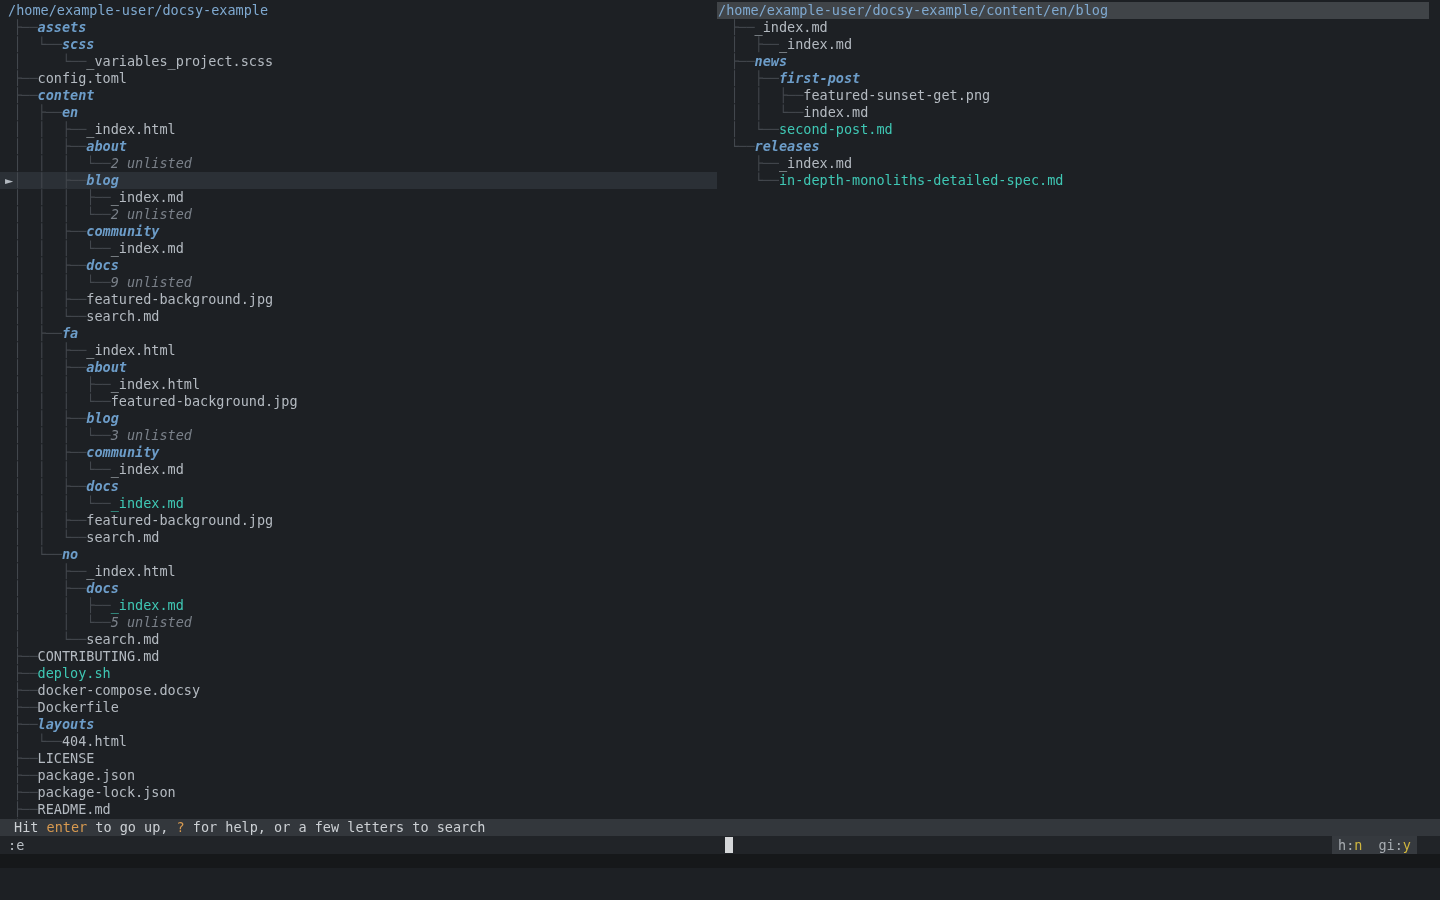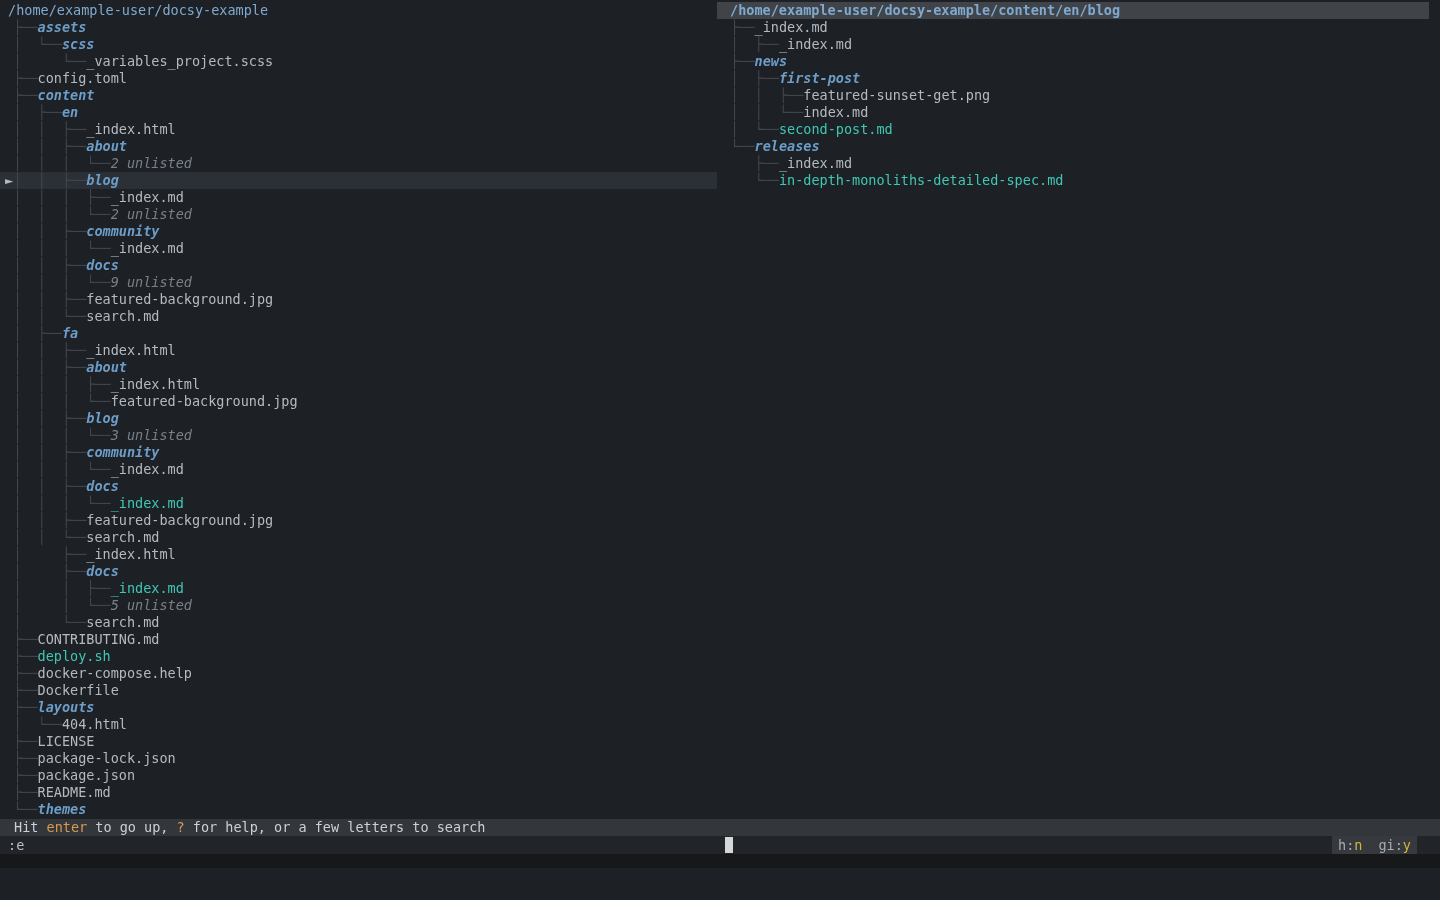--- a/index.html
+++ b/index.html
@@ -13,21 +13,21 @@
   .app{width:1440px;height:900px;display:flex;flex-direction:column;}
   .panes{display:flex;height:819px;overflow:hidden;}
   .pane{overflow:hidden;}
   .pane-left{width:717px;flex:0 0 717px;}
   .pane-right{flex:1 1 auto;}
   .pane-title{
     height:17px;line-height:17px;margin-top:2px;
     white-space:pre;color:#7fa9d0;padding-left:8px;
   }
   .pane-right .pane-title{
-    background:#404448;margin-right:11px;padding-left:13px;font-weight:bold;
+    background:#404448;margin-right:11px;padding-left:1px;
   }
   .tree{overflow:hidden;}
   .row{height:17px;line-height:17px;white-space:pre;padding-left:5px;}
   .row.selected{background:#2b3036;}
   .pointer{color:#b4bac1;}
   .prefix{color:#42474d;}
   .dir{color:#6d9dc9;font-weight:bold;font-style:italic;}
   .file{color:#b4bac1;}
   .special{color:#3fc7b4;text-align:right;}
   .unlisted{color:#7a8089;font-style:italic;}
@@ -84,34 +84,35 @@
           <div class="row"><span class="pointer"> </span><span class="prefix">│  │  │  ├──</span><span class="file">_index.html</span></div>
           <div class="row"><span class="pointer"> </span><span class="prefix">│  │  │  └──</span><span class="file">featured-background.jpg</span></div>
           <div class="row"><span class="pointer"> </span><span class="prefix">│  │  ├──</span><span class="dir">blog</span></div>
           <div class="row"><span class="pointer"> </span><span class="prefix">│  │  │  └──</span><span class="unlisted">3 unlisted</span></div>
           <div class="row"><span class="pointer"> </span><span class="prefix">│  │  ├──</span><span class="dir">community</span></div>
           <div class="row"><span class="pointer"> </span><span class="prefix">│  │  │  └──</span><span class="file">_index.md</span></div>
           <div class="row"><span class="pointer"> </span><span class="prefix">│  │  ├──</span><span class="dir">docs</span></div>
           <div class="row"><span class="pointer"> </span><span class="prefix">│  │  │  └──</span><span class="special">_index.md</span></div>
           <div class="row"><span class="pointer"> </span><span class="prefix">│  │  ├──</span><span class="file">featured-background.jpg</span></div>
           <div class="row"><span class="pointer"> </span><span class="prefix">│  │  └──</span><span class="file">search.md</span></div>
+          <div class="row"><span class="pointer"> </span><span class="prefix">│  └──</span><span class="dir">no</span></div>
           <div class="row"><span class="pointer"> </span><span class="prefix">│     ├──</span><span class="file">_index.html</span></div>
           <div class="row"><span class="pointer"> </span><span class="prefix">│     ├──</span><span class="dir">docs</span></div>
           <div class="row"><span class="pointer"> </span><span class="prefix">│     │  ├──</span><span class="special">_index.md</span></div>
           <div class="row"><span class="pointer"> </span><span class="prefix">│     │  └──</span><span class="unlisted">5 unlisted</span></div>
           <div class="row"><span class="pointer"> </span><span class="prefix">│     └──</span><span class="file">search.md</span></div>
           <div class="row"><span class="pointer"> </span><span class="prefix">├──</span><span class="file">CONTRIBUTING.md</span></div>
           <div class="row"><span class="pointer"> </span><span class="prefix">├──</span><span class="special">deploy.sh</span></div>
-          <div class="row"><span class="pointer"> </span><span class="prefix">├──</span><span class="file">docker-compose.help</span></div>
+          <div class="row"><span class="pointer"> </span><span class="prefix">├──</span><span class="file">docker-compose.docsy</span></div>
           <div class="row"><span class="pointer"> </span><span class="prefix">├──</span><span class="file">Dockerfile</span></div>
           <div class="row"><span class="pointer"> </span><span class="prefix">├──</span><span class="dir">layouts</span></div>
           <div class="row"><span class="pointer"> </span><span class="prefix">│  └──</span><span class="file">404.html</span></div>
           <div class="row"><span class="pointer"> </span><span class="prefix">├──</span><span class="file">LICENSE</span></div>
+          <div class="row"><span class="pointer"> </span><span class="prefix">├──</span><span class="file">package.json</span></div>
           <div class="row"><span class="pointer"> </span><span class="prefix">├──</span><span class="file">package-lock.json</span></div>
-          <div class="row"><span class="pointer"> </span><span class="prefix">├──</span><span class="file">package.json</span></div>
           <div class="row"><span class="pointer"> </span><span class="prefix">├──</span><span class="file">README.md</span></div>
           <div class="row"><span class="pointer"> </span><span class="prefix">└──</span><span class="dir">themes</span></div>
           <div class="row"><span class="pointer"> </span><span class="prefix">   └──</span><span class="dir">docsy</span></div>
         </div>
     </section>
     <section class="pane pane-right">
       <div class="pane-title">/home/example-user/docsy-example/content/en/blog</div>
       <div class="tree" id="right-tree">
           <div class="row"><span class="pointer"> </span><span class="prefix">├──</span><span class="file">_index.md</span></div>
           <div class="row"><span class="pointer"> </span><span class="prefix">│  ├──</span><span class="file">_index.md</span></div>

